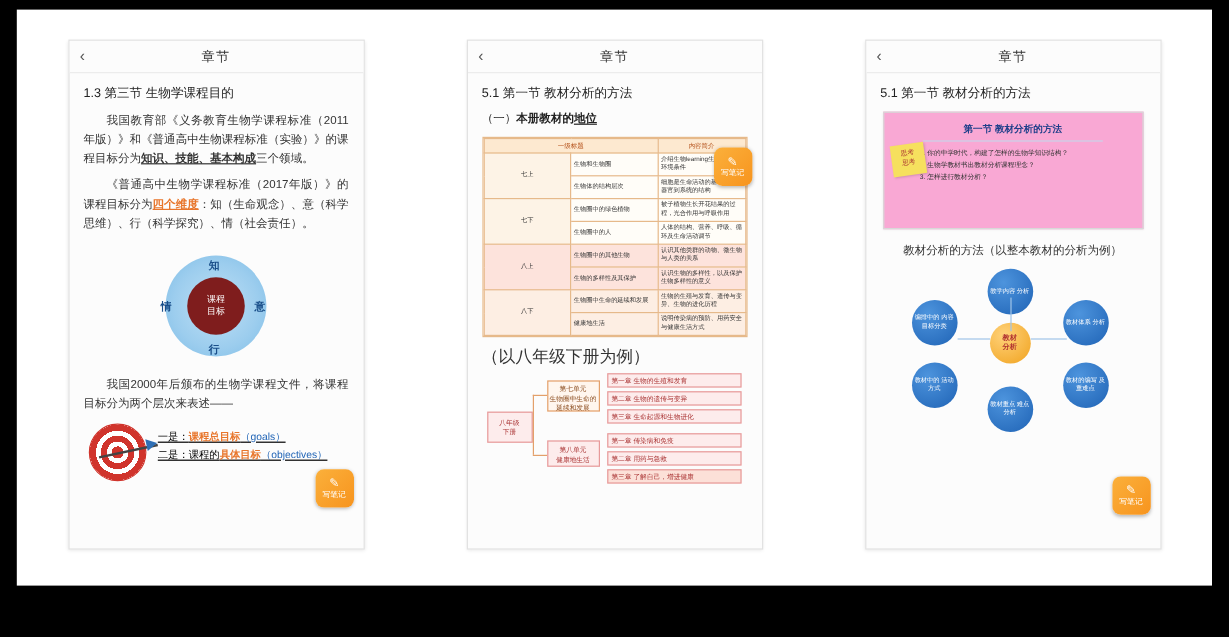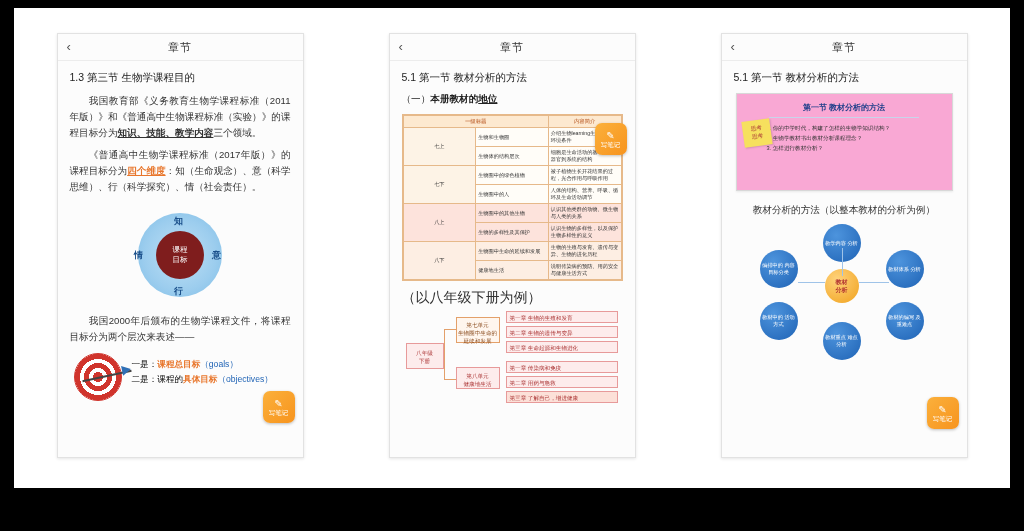--- a/index.html
+++ b/index.html
@@ -165,20 +165,21 @@
     border-left: 9px solid #2f6fb5;
     border-top: 5px solid transparent;
     border-bottom: 5px solid transparent;
     transform: rotate(-12deg);
   }
   .target-text {
     position: absolute;
     left: 62px; top: 6px;
     font-size: 8.6px;
     line-height: 15px;
+    text-decoration: underline;
   }
 
   
   .fab {
     position: absolute;
     width: 32px;
     height: 32px;
     border-radius: 7px;
     background: linear-gradient(135deg,#fbb03b,#f7941e);
     color: #fff;
@@ -365,21 +366,21 @@
 
     <div class="panel">
       <div class="panel-header">
         <span class="back-icon">‹</span>
         <span class="title">章节</span>
       </div>
       <div class="panel-body">
         <div class="sec-title">1.3 第三节  生物学课程目的</div>
 
         <p class="para">
-          我国教育部《义务教育生物学课程标准（2011年版）》和《普通高中生物课程标准（实验）》的课程目标分为<span class="u b">知识、技能、教学内容</span>三个领域。
+          我国教育部《义务教育生物学课程标准（2011年版）》和《普通高中生物课程标准（实验）》的课程目标分为<span class="u b">知识、技能、基本构成</span>三个领域。
         </p>
         <p class="para">
           《普通高中生物学课程标准（2017年版）》的课程目标分为<span class="orange u b">四个维度</span>：知（生命观念）、意（科学思维）、行（科学探究）、情（社会责任）。
         </p>
 
         <div class="circle-diagram">
           <div class="cd-outer"></div>
           <div class="cd-inner">课程<br>目标</div>
           <div class="cd-lbl cd-top">知</div>
           <div class="cd-lbl cd-right">意</div>

